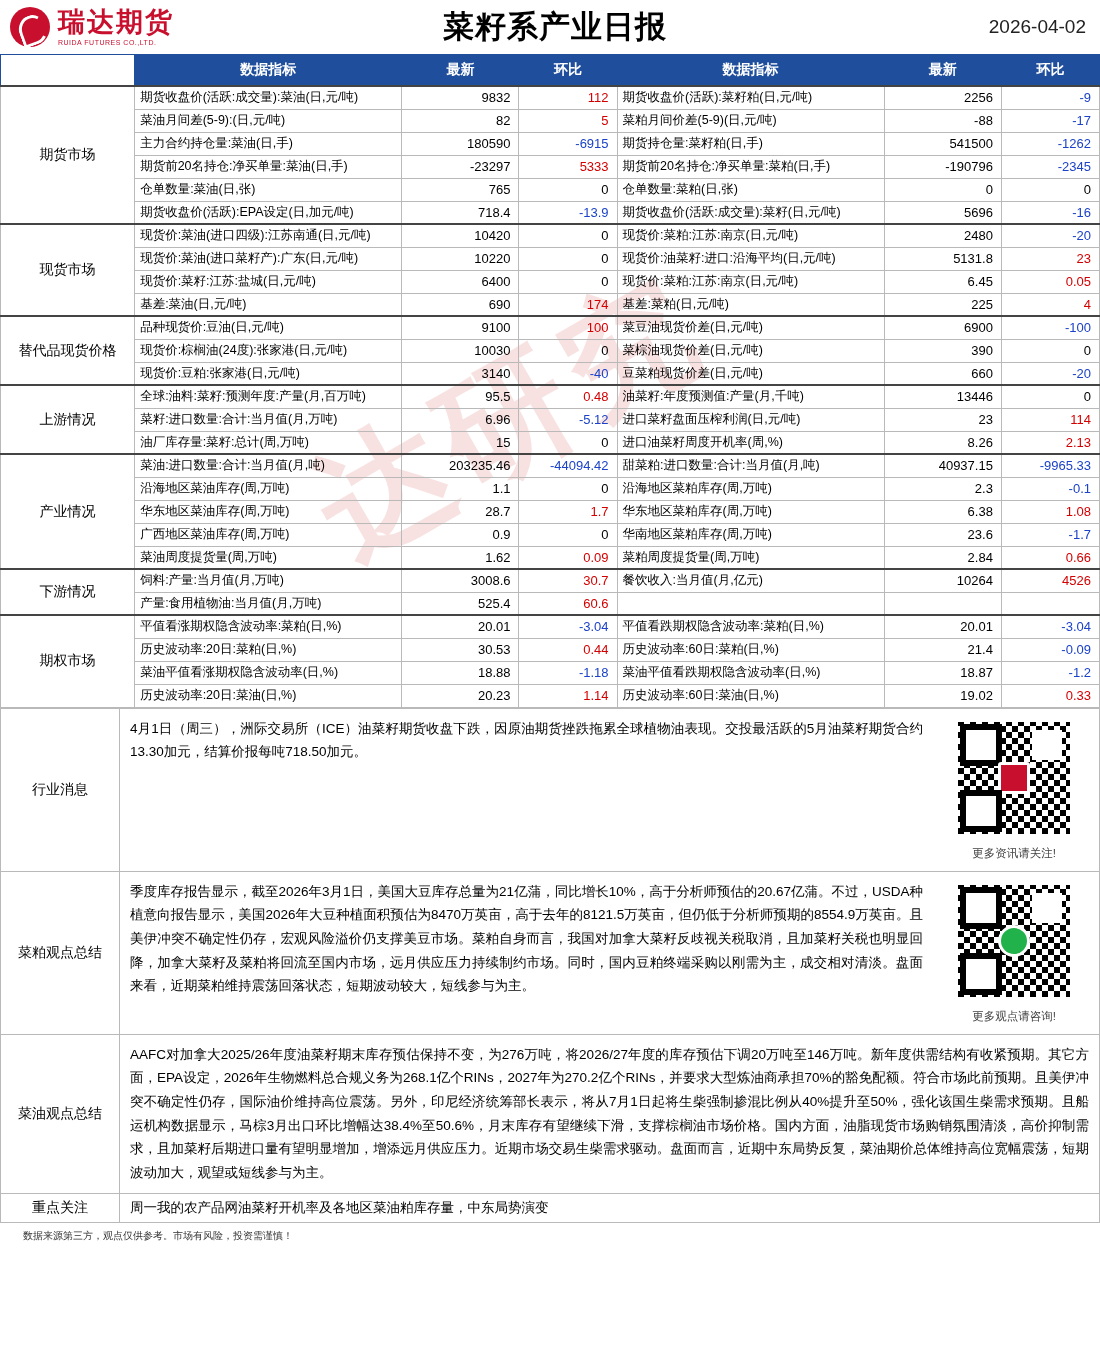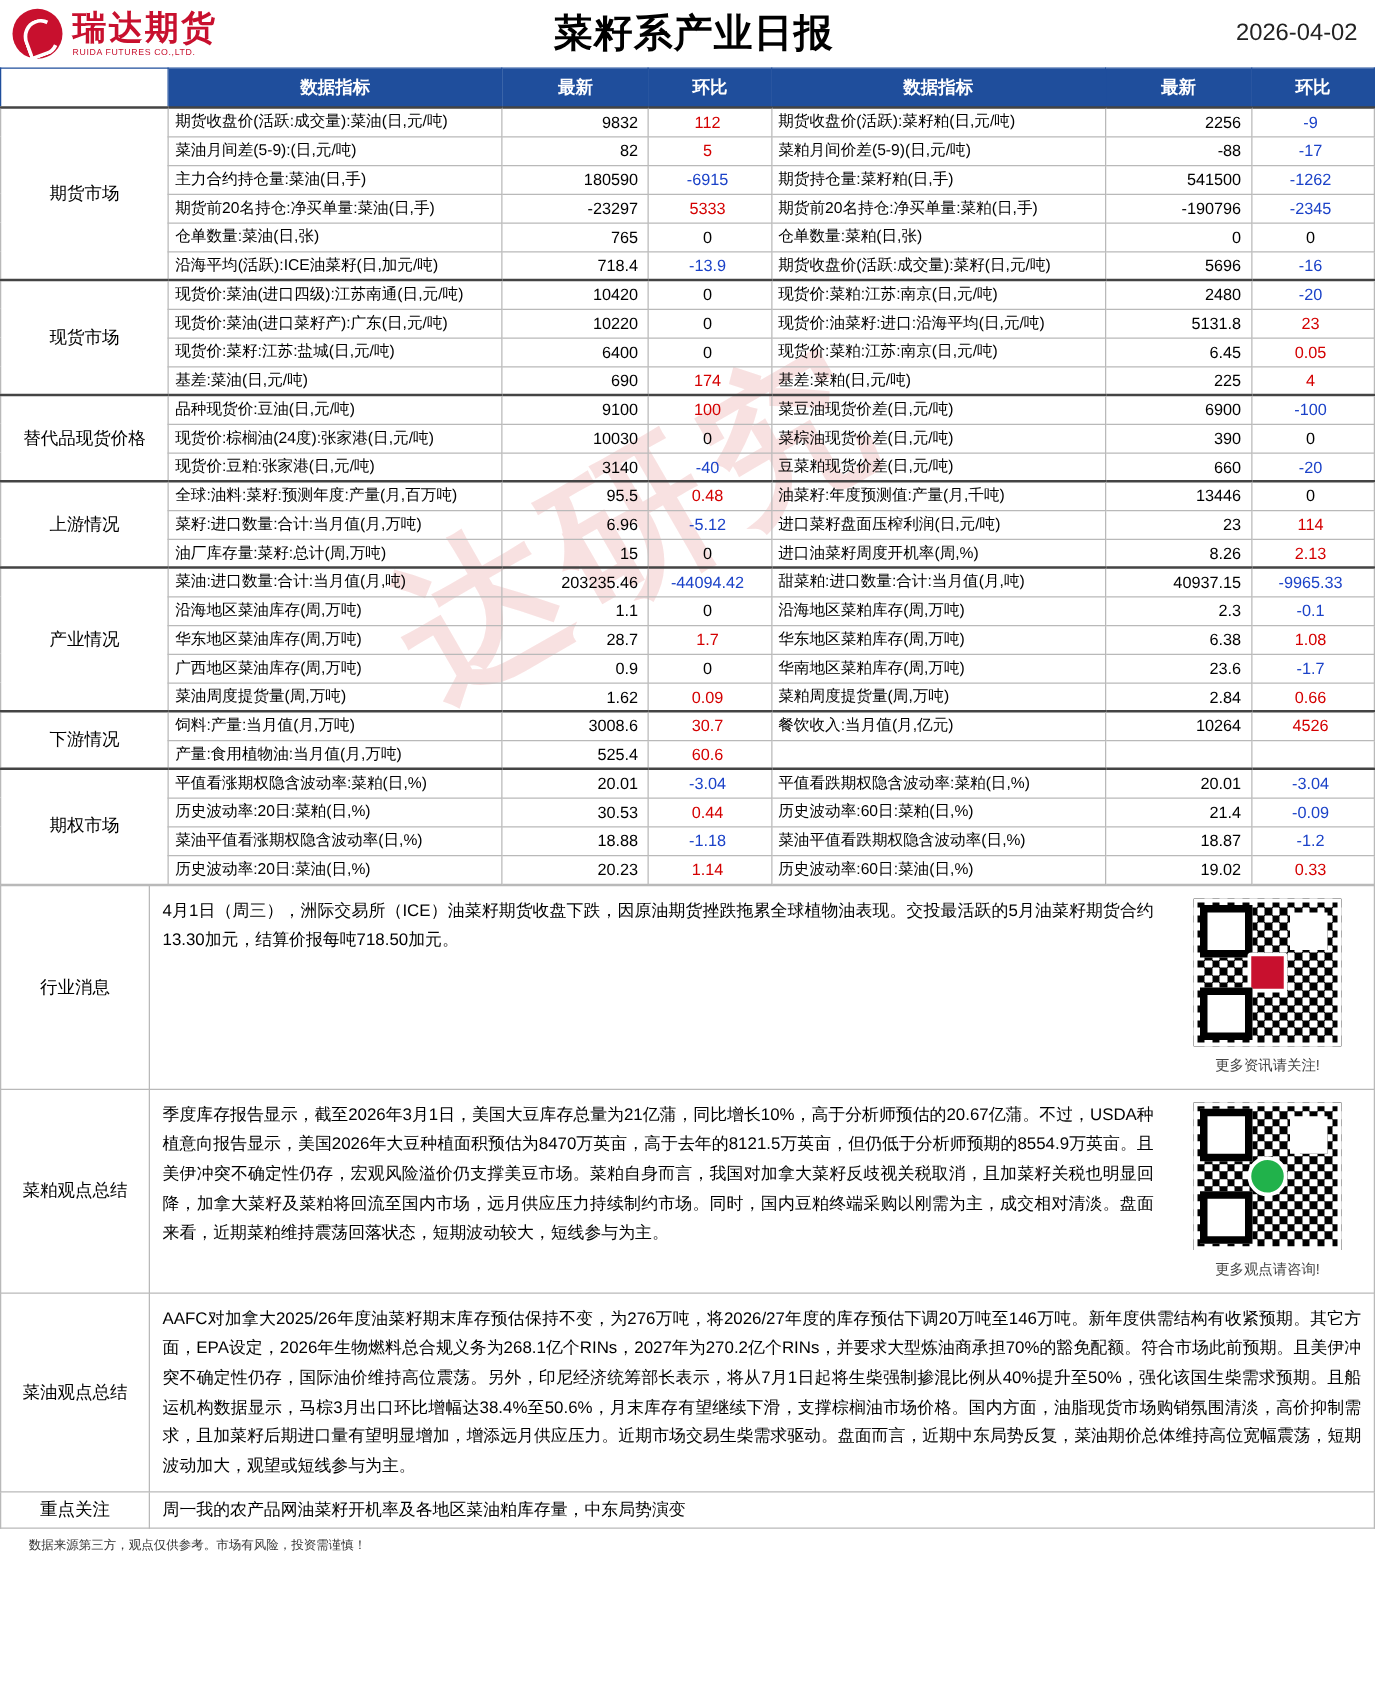--- a/index.html
+++ b/index.html
@@ -51,21 +51,21 @@
   td,th{border:1px solid #b9b9b9;font-size:12.5px;padding:2px 4px;vertical-align:middle;}
   thead th{
     background:#1f4e9c;color:#fff;font-weight:bold;font-size:14px;
     height:26px;border-color:#1f4e9c;
   }
   .cat{
     text-align:center;font-size:14px;background:#fff;width:110px;
   }
   .lbl{font-size:12.5px;padding-left:5px;}
   .num{text-align:right;padding-right:8px;font-size:13px;white-space:nowrap;}
-  .chg{text-align:center;padding-right:8px;font-size:13px;white-space:nowrap;}
+  .chg{text-align:right;padding-right:8px;font-size:13px;white-space:nowrap;}
   .up{color:#d40000;}
   .down{color:#1b42c8;}
   .flat{color:#000;}
   tbody tr{height:23px;}
   .sect-top td{border-top:2px solid #444;}
   .w-lbl{width:228px;}
   .w-num{width:95px;}
   .w-chg{width:78px;}
 
   
@@ -166,21 +166,21 @@
         </tr>
         <tr>
           <td class="lbl">仓单数量:菜油(日,张)</td>
           <td class="num">765</td>
           <td class="chg flat">0</td>
           <td class="lbl">仓单数量:菜粕(日,张)</td>
           <td class="num">0</td>
           <td class="chg flat">0</td>
         </tr>
         <tr>
-          <td class="lbl">沿海平均(活跃):ICE油菜籽(日,加元/吨)</td>
+          <td class="lbl">期货收盘价(活跃):EPA设定(日,加元/吨)</td>
           <td class="num">718.4</td>
           <td class="chg down">-13.9</td>
           <td class="lbl">期货收盘价(活跃:成交量):菜籽(日,元/吨)</td>
           <td class="num">5696</td>
           <td class="chg down">-16</td>
         </tr>
         <tr class="sect-top">
           <td class="cat" rowspan="4">现货市场</td>
           <td class="lbl">现货价:菜油(进口四级):江苏南通(日,元/吨)</td>
           <td class="num">10420</td>

